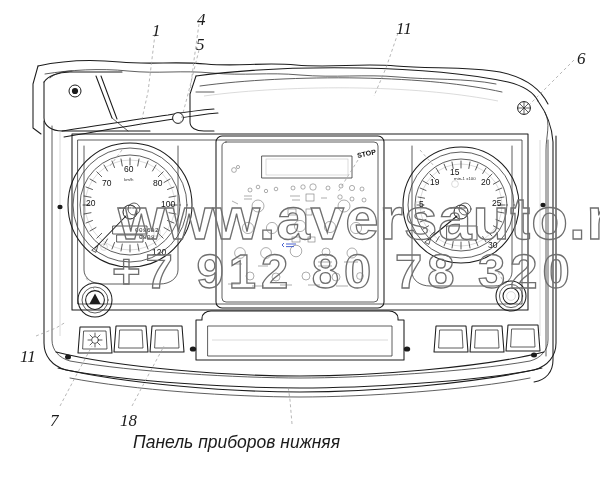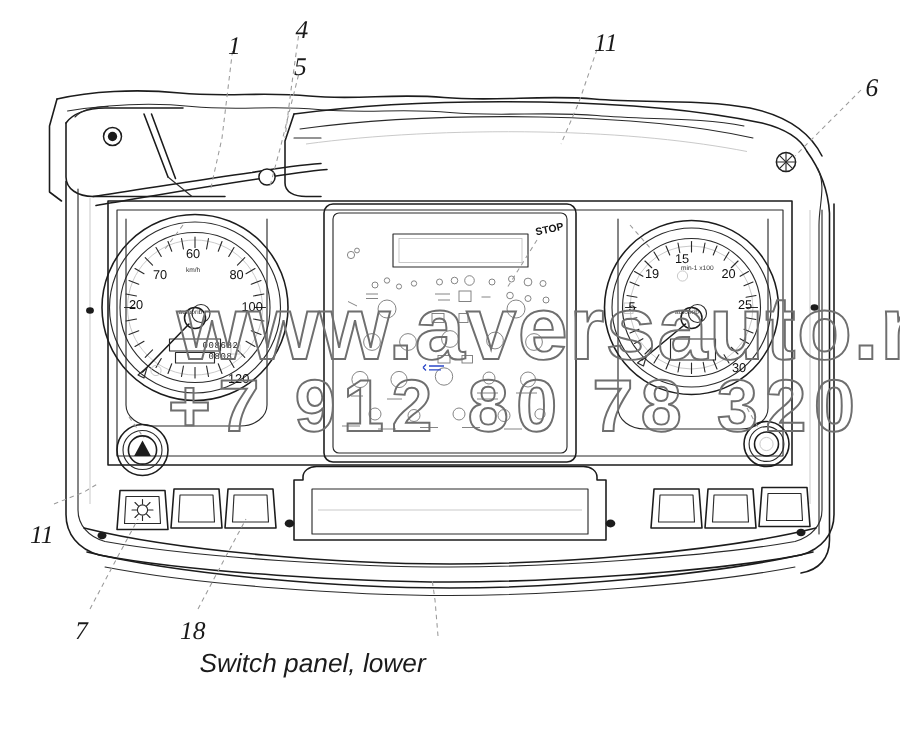--- a/index.html
+++ b/index.html
@@ -402,16 +402,16 @@
     <div class="callout" style="left:577px;top:50px">6</div>
     <div class="callout" style="left:20px;top:348px">11</div>
     <div class="callout" style="left:50px;top:412px">7</div>
     <div class="callout" style="left:120px;top:412px">18</div>
   </div>
 
   <div class="wm wm1">www.aversauto.ru</div>
   <div class="wm wm2">+7 912 80 78 320</div>
 
   <div class="caption">
-    <div>Switch panel, lower</div>
+    <div>Панель приборов нижняя</div>
   </div>
 
 </div>
 
 </body></html>

